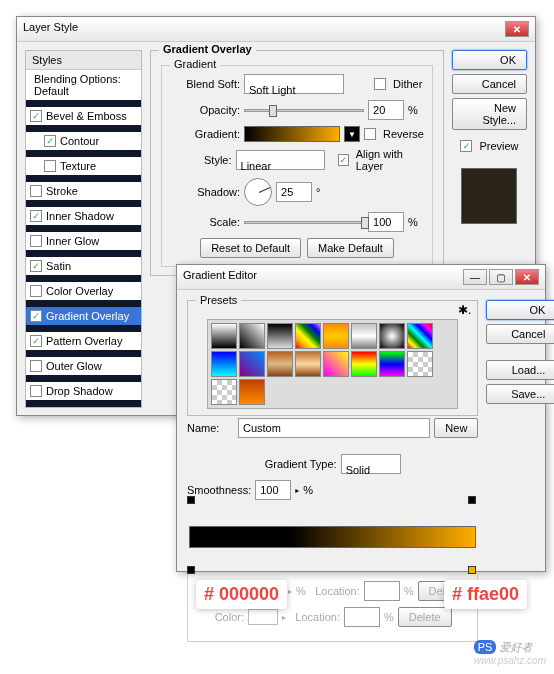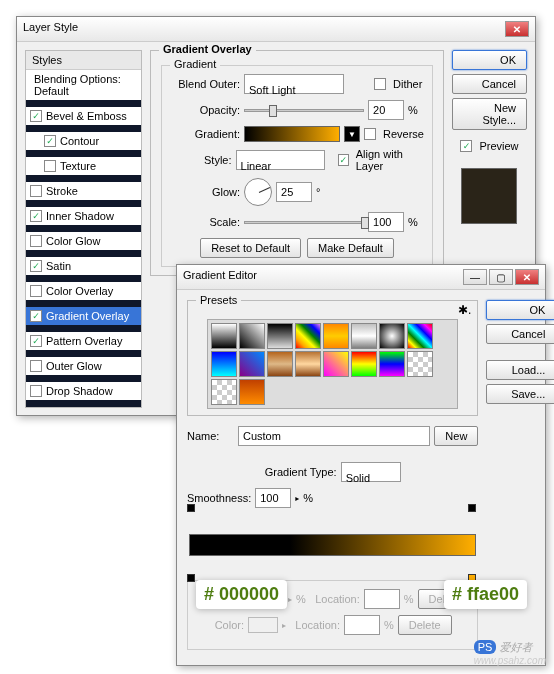--- a/index.html
+++ b/index.html
@@ -41,39 +41,39 @@
 .num-inp { width: 36px; }
 .angle-circle { width: 28px; height: 28px; border: 1px solid #888; border-radius: 50%; position: relative; background: #fff; }
 .angle-line { position: absolute; width: 12px; height: 1px; background: #333; top: 13px; left: 14px; transform-origin: left; transform: rotate(-25deg); }
 
 .btn { border: 1px solid #888; background: linear-gradient(#fff,#e4e4e4); padding: 3px 10px; cursor: pointer; border-radius: 2px; min-width: 70px; text-align: right; }
 .btn.default { border: 1px solid #3875d7; box-shadow: 0 0 2px #3875d7; }
 
 .right-col { width: 90px; display: flex; flex-direction: column; gap: 4px; align-items: stretch; }
 .preview-swatch { width: 56px; height: 56px; border: 1px solid #666; background: #2a2418; margin: 6px auto; }
 
-.grad-editor { left: 176px; top: 264px; width: 370px; height: 402px; }
+.grad-editor { left: 176px; top: 264px; width: 370px; height: 308px; }
 .ge-body { padding: 10px; display: flex; gap: 8px; }
 .ge-left { flex: 1; }
 .ge-right { width: 70px; display: flex; flex-direction: column; gap: 4px; }
 
-.presets-box { border: 1px solid #bbb; position: relative; padding: 18px 19px 6px; margin-bottom: 10px; }
+.presets-box { border: 1px solid #bbb; position: relative; padding: 18px 19px 6px; margin-bottom: 2px; }
 .presets-title { position: absolute; top: -7px; left: 8px; background: #f0f0f0; padding: 0 4px; }
 .gear { position: absolute; right: 6px; top: 2px; font-size: 12px; cursor: pointer; }
 .preset-grid { display: flex; flex-wrap: wrap; gap: 0; background: #ddd; border: 1px solid #aaa; padding: 2px; }
 .preset { width: 26px; height: 26px; border: 1px solid #888; margin: 1px; }
 
 .grad-bar { height: 22px; border: 1px solid #666; background: linear-gradient(to right, #000 0%, #000 35%, #ffae00 100%); position: relative; margin: 10px 0 4px; }
 .stop-top { position: absolute; top: -10px; width: 10px; height: 10px; }
 .stop-bot { position: absolute; bottom: -12px; width: 10px; height: 12px; }
 .stop-mark { width: 8px; height: 8px; border: 1px solid #333; }
 .stop-bot .stop-mark { background: #000; }
 .stop-bot.right .stop-mark { background: #ffae00; }
 
-.hex-label { position: absolute; font-family: Arial; font-size: 18px; font-weight: bold; color: #4d7c0f; background: #fff; padding: 4px 8px; border-radius: 4px; box-shadow: 0 1px 6px rgba(0,0,0,0.25); }
+.hex-label { position: absolute; font-family: Arial; font-size: 18px; font-weight: bold; color: #ef4444; background: #fff; padding: 4px 8px; border-radius: 4px; box-shadow: 0 1px 6px rgba(0,0,0,0.25); }
 
 .watermark { position: absolute; right: 8px; bottom: 8px; font-size: 14px; color: #aaa; font-style: italic; }
 .watermark .ps { background: #3875d7; color: #fff; padding: 1px 4px; margin-right: 3px; font-style: normal; border-radius: 6px; }
 .watermark .url { display: block; font-size: 10px; color: #ccc; }
 
 .btn-row { display: flex; gap: 6px; justify-content: center; margin-top: 4px; }
 .disabled { color: #aaa; }
 </style>
 </head>
 <body>
@@ -88,38 +88,38 @@
   <div class="ls-body">
     <div class="styles-col">
       <div class="styles-header">Styles</div>
       <div class="style-item no-check">Blending Options: Default</div>
       <div id="styles-list-container">
           <div class="style-item"><span class="style-check">✓</span><span>Bevel &amp; Emboss</span></div>
           <div class="style-item indented"><span class="style-check">✓</span><span>Contour</span></div>
           <div class="style-item indented"><span class="style-check"></span><span>Texture</span></div>
           <div class="style-item"><span class="style-check"></span><span>Stroke</span></div>
           <div class="style-item"><span class="style-check">✓</span><span>Inner Shadow</span></div>
-          <div class="style-item"><span class="style-check"></span><span>Color Glow</span></div>
+          <div class="style-item"><span class="style-check"></span><span>Inner Glow</span></div>
           <div class="style-item"><span class="style-check">✓</span><span>Satin</span></div>
           <div class="style-item"><span class="style-check"></span><span>Color Overlay</span></div>
           <div class="style-item selected"><span class="style-check">✓</span><span>Gradient Overlay</span></div>
           <div class="style-item"><span class="style-check">✓</span><span>Pattern Overlay</span></div>
           <div class="style-item"><span class="style-check"></span><span>Outer Glow</span></div>
           <div class="style-item"><span class="style-check"></span><span>Drop Shadow</span></div>
         </div>
     </div>
 
     <div class="center-col">
       <div class="fieldset">
         <div class="legend">Gradient Overlay</div>
         <div class="inner-fieldset">
           <div class="legend" style="font-weight:normal">Gradient</div>
 
           <div class="row">
-            <span class="lbl">Blend Outer:</span>
+            <span class="lbl">Blend Soft:</span>
             <div class="select">Soft Light</div>
             <span style="width:22px"></span>
             <span class="chk"></span>
             <span>Dither</span>
           </div>
 
           <div class="row">
             <span class="lbl">Opacity:</span>
             <div class="slider">
                 <div class="slider-thumb" style="left:20%"></div>
@@ -138,21 +138,21 @@
 
           <div class="row">
             <span class="lbl">Style:</span>
             <div class="select">Linear</div>
             <span style="width:6px"></span>
             <span class="chk">✓</span>
             <span>Align with Layer</span>
           </div>
 
           <div class="row">
-            <span class="lbl">Glow:</span>
+            <span class="lbl">Shadow:</span>
             <div class="angle-circle">
                 <div class="angle-line"></div>
               </div>
             <input class="inp num-inp" value="25" style="">
             <span>°</span>
           </div>
 
           <div class="row">
             <span class="lbl">Scale:</span>
             <div class="slider">

